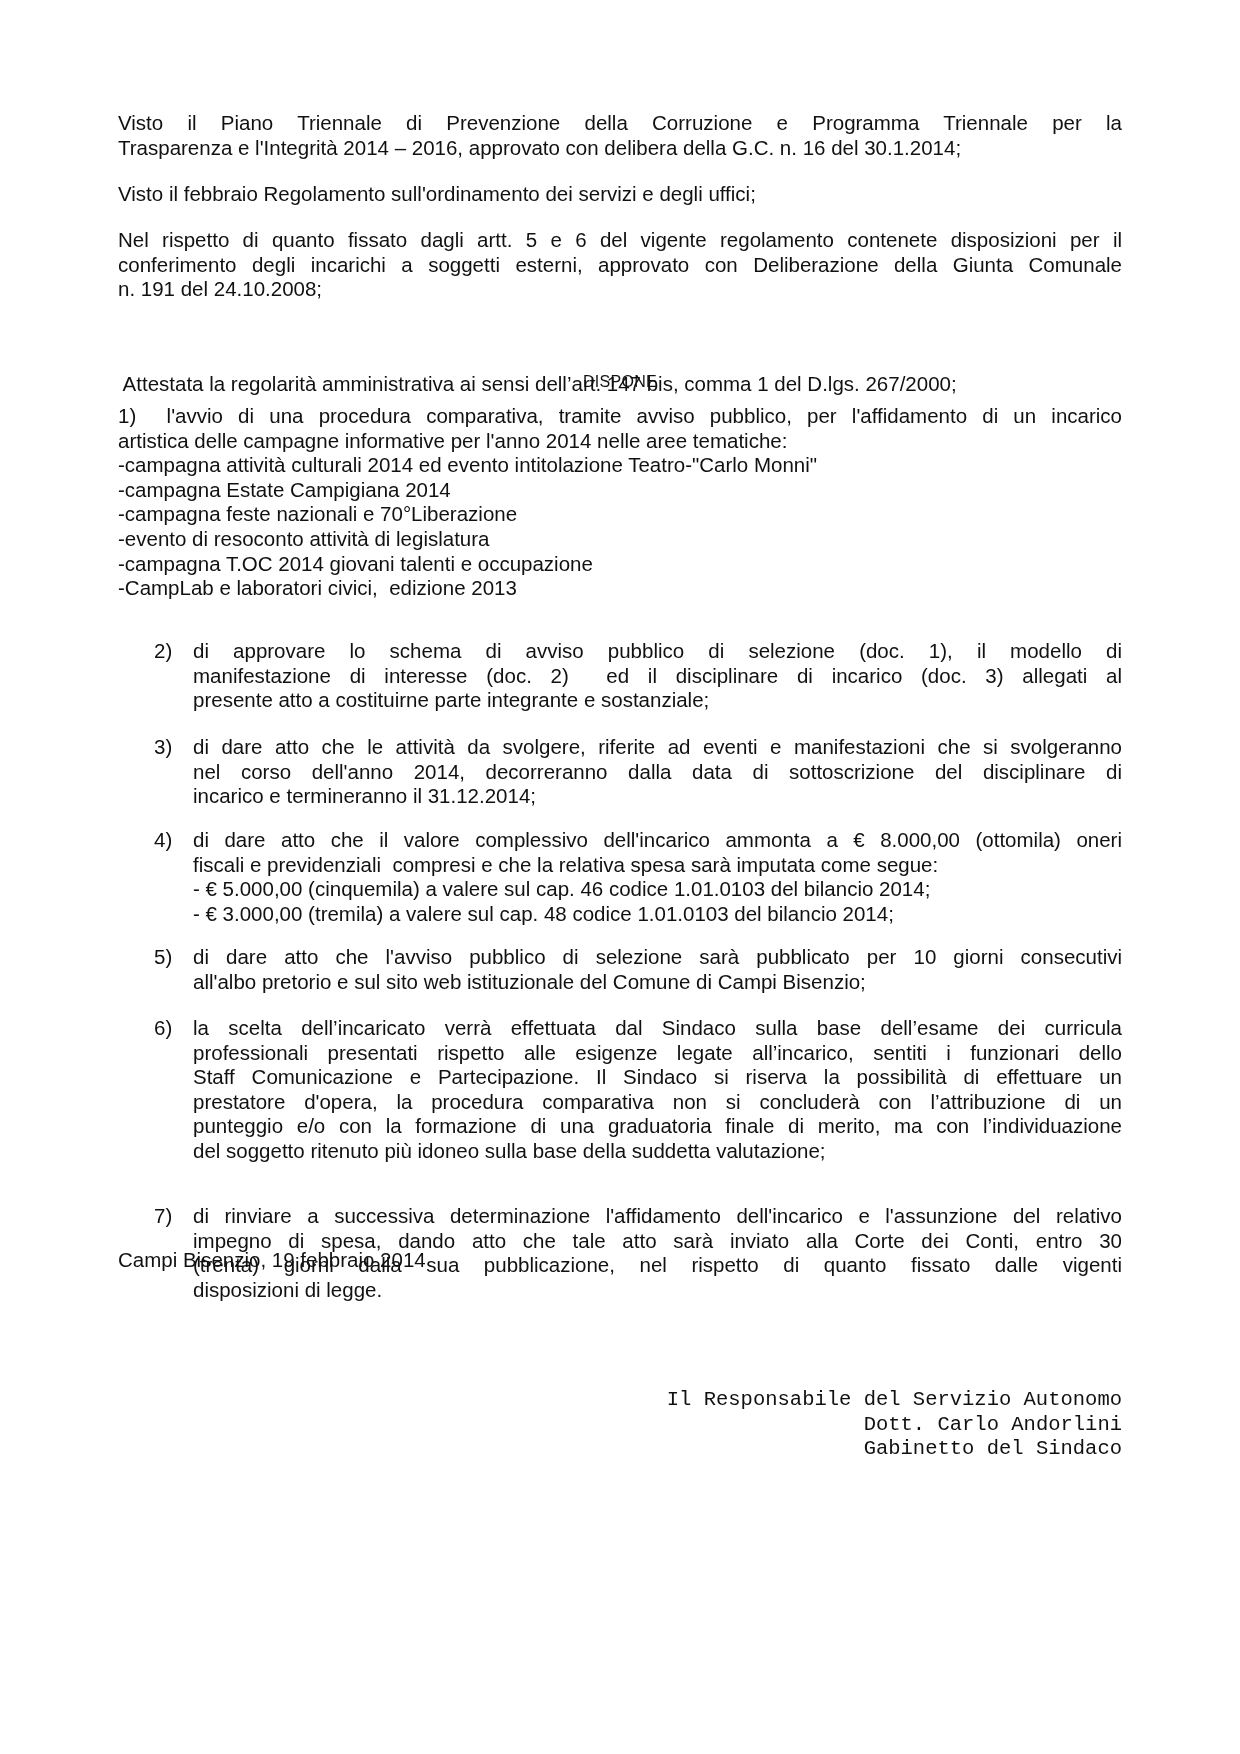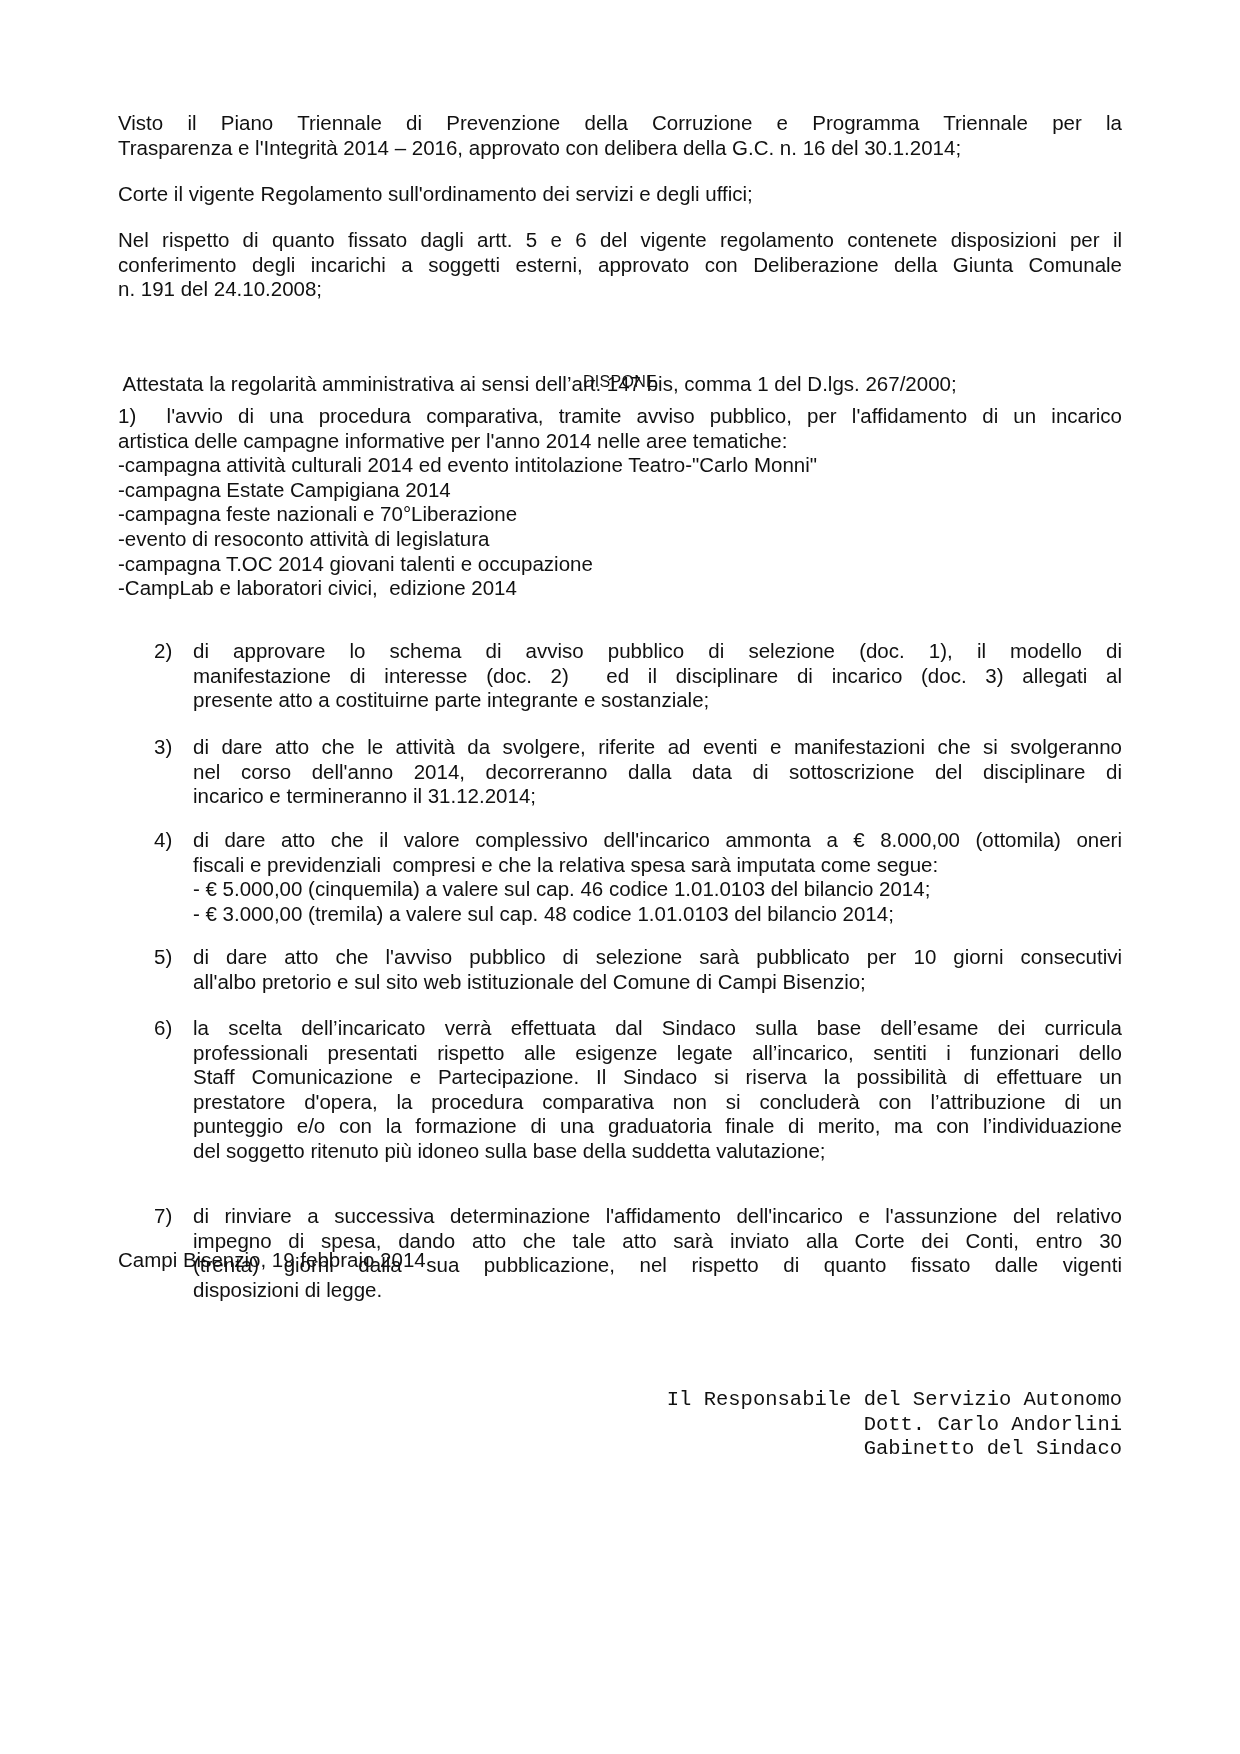--- a/index.html
+++ b/index.html
@@ -79,21 +79,21 @@
 <body>
 
 <div class="page">
 
   <div class="block" style="top:111px;">
     <span class="jline">Visto il Piano Triennale di Prevenzione della Corruzione e Programma Triennale per la</span>
     <span class="line">Trasparenza e l'Integrità 2014 – 2016, approvato con delibera della G.C. n. 16 del 30.1.2014;</span>
   </div>
 
   <div class="block" style="top:182px;">
-    <span class="line">Corte il vigente Regolamento sull'ordinamento dei servizi e degli uffici;</span>
+    <span class="line">Visto il febbraio Regolamento sull'ordinamento dei servizi e degli uffici;</span>
   </div>
 
   <div class="block" style="top:228px;">
     <span class="jline">Nel rispetto di quanto fissato dagli artt. 5 e 6 del vigente regolamento contenete disposizioni per  il</span>
     <span class="jline">conferimento degli incarichi a soggetti esterni, approvato con Deliberazione della Giunta Comunale</span>
     <span class="line">n. 191 del 24.10.2008;</span>
   </div>
 
   <div class="block" style="top:323px; white-space:pre;">
     <span class="line" style="white-space:pre;"> Attestata la regolarità amministrativa ai sensi dell’art. 147 bis, comma 1 del D.lgs. 267/2000;</span>
@@ -102,21 +102,21 @@
   <div class="block center title-dispone" style="top:370px;">DISPONE</div>
 
   <div class="block" style="top:404px;">
     <span class="jline"><span>1)</span>&nbsp; <span>l'avvio di una procedura comparativa, tramite avviso pubblico, per l'affidamento di un incarico</span></span>
     <span class="line">artistica delle campagne informative per l'anno 2014 nelle aree tematiche:</span>
     <span class="line">-campagna attività culturali 2014 ed evento intitolazione Teatro-"Carlo Monni"</span>
     <span class="line">-campagna Estate Campigiana 2014</span>
     <span class="line">-campagna feste nazionali e 70°Liberazione</span>
     <span class="line">-evento di resoconto attività di legislatura</span>
     <span class="line">-campagna T.OC 2014 giovani talenti e occupazione</span>
-    <span class="line" style="white-space:pre;">-CampLab e laboratori civici,  edizione 2014</span>
+    <span class="line" style="white-space:pre;">-CampLab e laboratori civici,  edizione 2013</span>
   </div>
 
   <div class="item" style="top:639px;">
     <div class="item-num">2)</div>
     <div class="item-body">
       <span class="jline">di approvare lo schema di avviso pubblico di selezione (doc. 1), il modello di</span>
       <span class="jline" style="white-space:pre-wrap;">manifestazione di interesse (doc. 2)  ed il disciplinare di incarico (doc. 3) allegati al</span>
       <span class="line">presente atto a costituirne parte integrante e sostanziale;</span>
     </div>
   </div>

